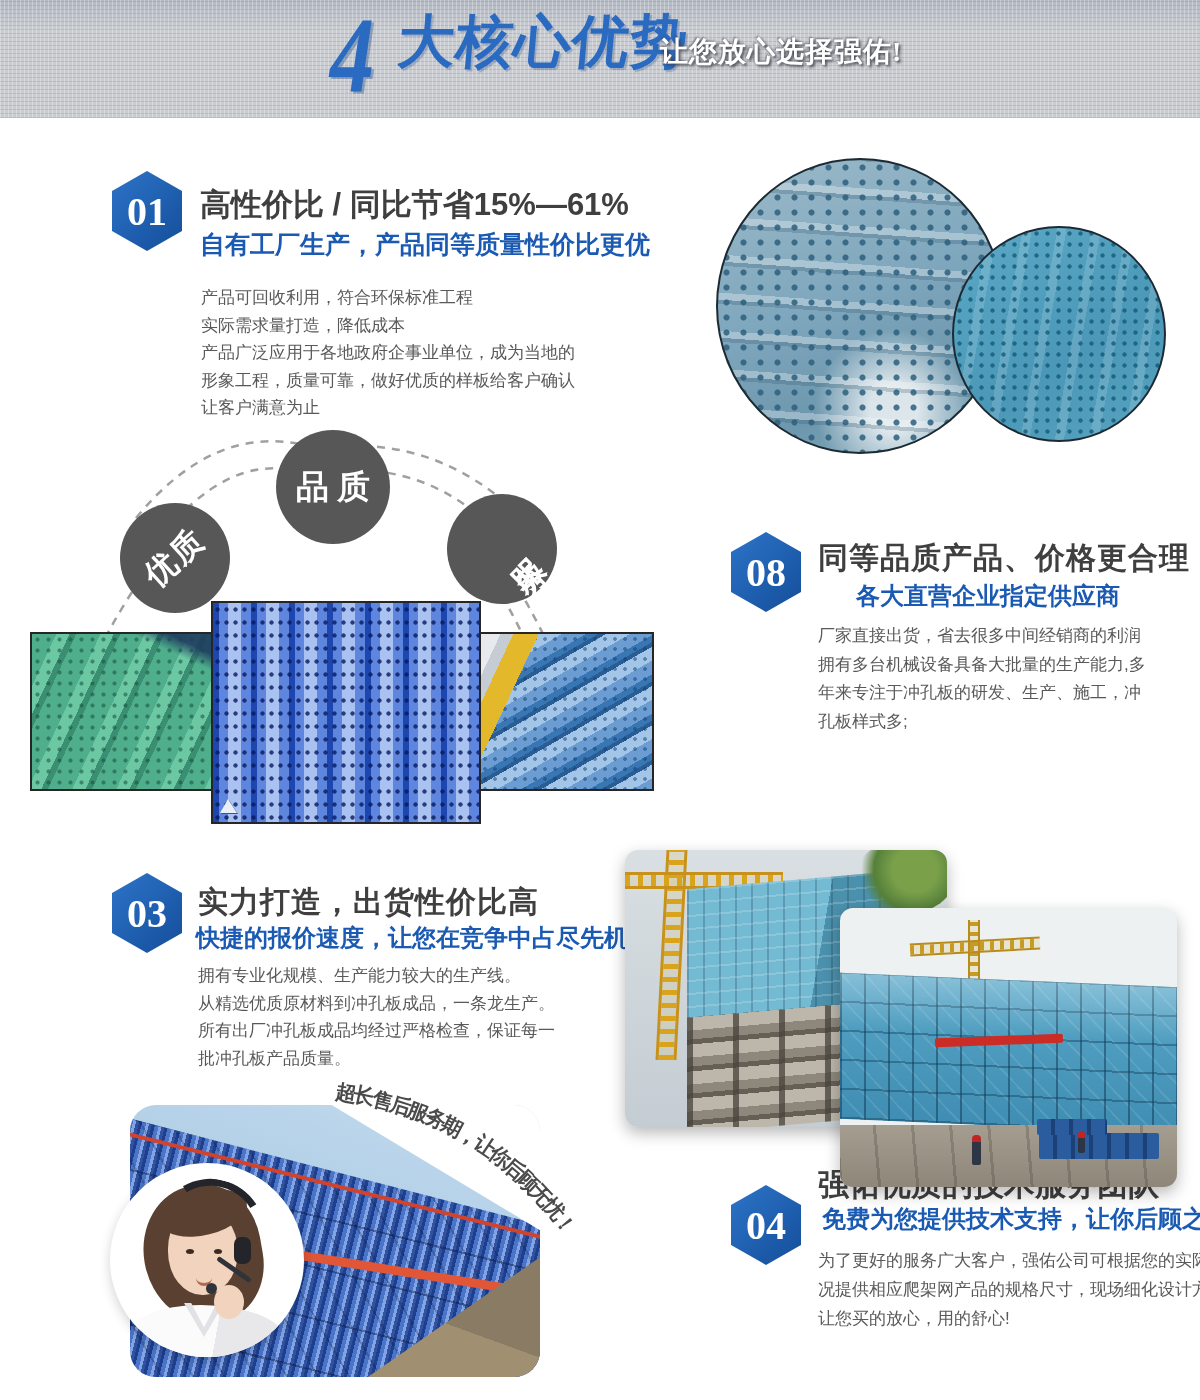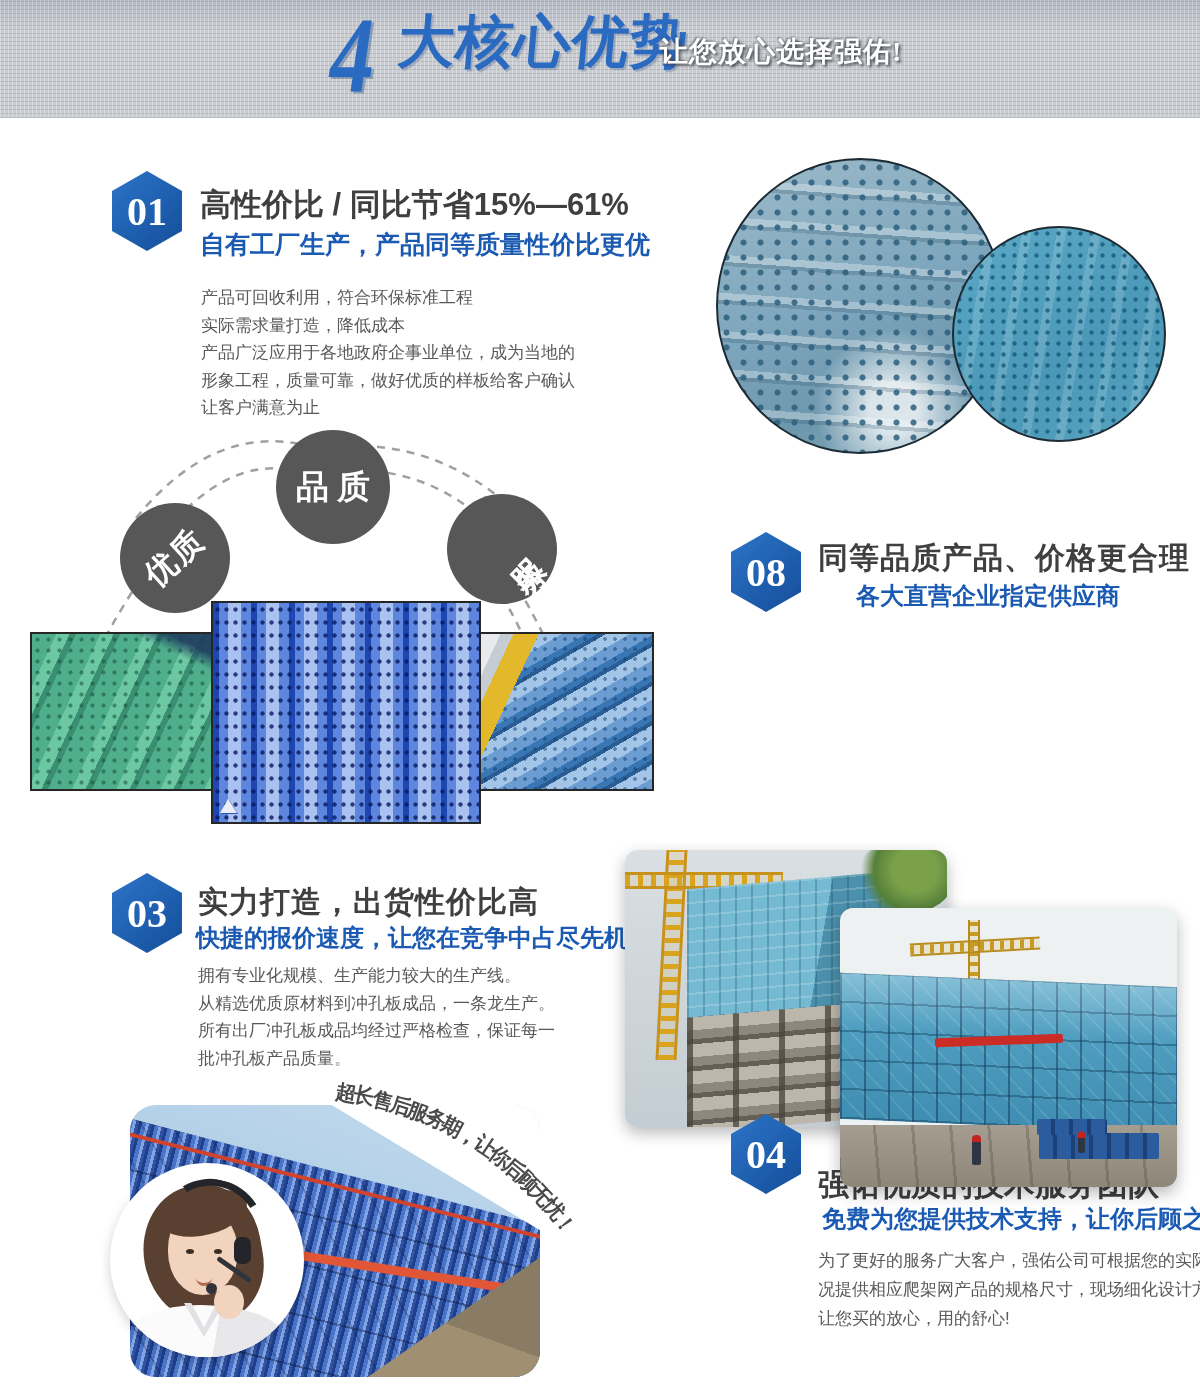--- a/index.html
+++ b/index.html
@@ -236,20 +236,24 @@
   <div class="strip-img img-blue-c">
     <div class="logo-tri"></div>
   </div>
   <div class="strip-img img-blue-r"></div>
 
   <div class="hex" style="left:731px;top:532px;">
     <span>08</span>
   </div>
   <div class="sec-title t-serif" style="left:818px;top:538px;">同等品质产品、价格更合理</div>
   <div class="sec-sub" style="left:856px;top:580px;text-align:right;">各大直营企业指定供应商</div>
+  <div class="sec-body" style="left:818px;top:622px;line-height:28.5px;">厂家直接出货，省去很多中间经销商的利润
+拥有多台机械设备具备大批量的生产能力,多
+年来专注于冲孔板的研发、生产、施工，冲
+孔板样式多;</div>
 
   <div class="hex" style="left:112px;top:873px;">
     <span>03</span>
   </div>
   <div class="sec-title t-serif" style="left:198px;top:882px;">实力打造，出货性价比高</div>
   <div class="sec-sub" style="left:196px;top:922px;">快捷的报价速度，让您在竞争中占尽先机</div>
   <div class="sec-body" style="left:198px;top:962px;line-height:27.5px;">拥有专业化规模、生产能力较大的生产线。
 从精选优质原材料到冲孔板成品，一条龙生产。
 所有出厂冲孔板成品均经过严格检查，保证每一
 批冲孔板产品质量。</div>
@@ -266,21 +270,21 @@
     <div class="pb-crane-boom"></div>
     <div class="pb-wall"></div>
     <div class="pb-banner-red"></div>
     <div class="pb-ground"></div>
     <div class="pb-stack" style="right:18px;bottom:28px;width:120px;height:26px;"></div>
     <div class="pb-stack" style="right:70px;bottom:52px;width:70px;height:16px;"></div>
     <div class="pb-worker" style="left:132px;bottom:22px;"></div>
     <div class="pb-worker" style="left:238px;bottom:34px;width:7px;height:22px;"></div>
   </div>
 
-  <div class="hex" style="left:731px;top:1114px;">
+  <div class="hex" style="left:731px;top:1185px;">
     <span>04</span>
   </div>
   <div class="sec-title t-sans" style="left:818px;top:1164px;">强佑优质的技术服务团队</div>
   <div class="sec-sub" style="left:822px;top:1203px;">免费为您提供技术支持，让你后顾之忧</div>
   <div class="sec-body" style="left:818px;top:1246px;line-height:29px;">为了更好的服务广大客户，强佑公司可根据您的实际情
 况提供相应爬架网产品的规格尺寸，现场细化设计方案
 让您买的放心，用的舒心!</div>
 
   <div class="fence-photo">
     <div class="fp-fence"></div>

